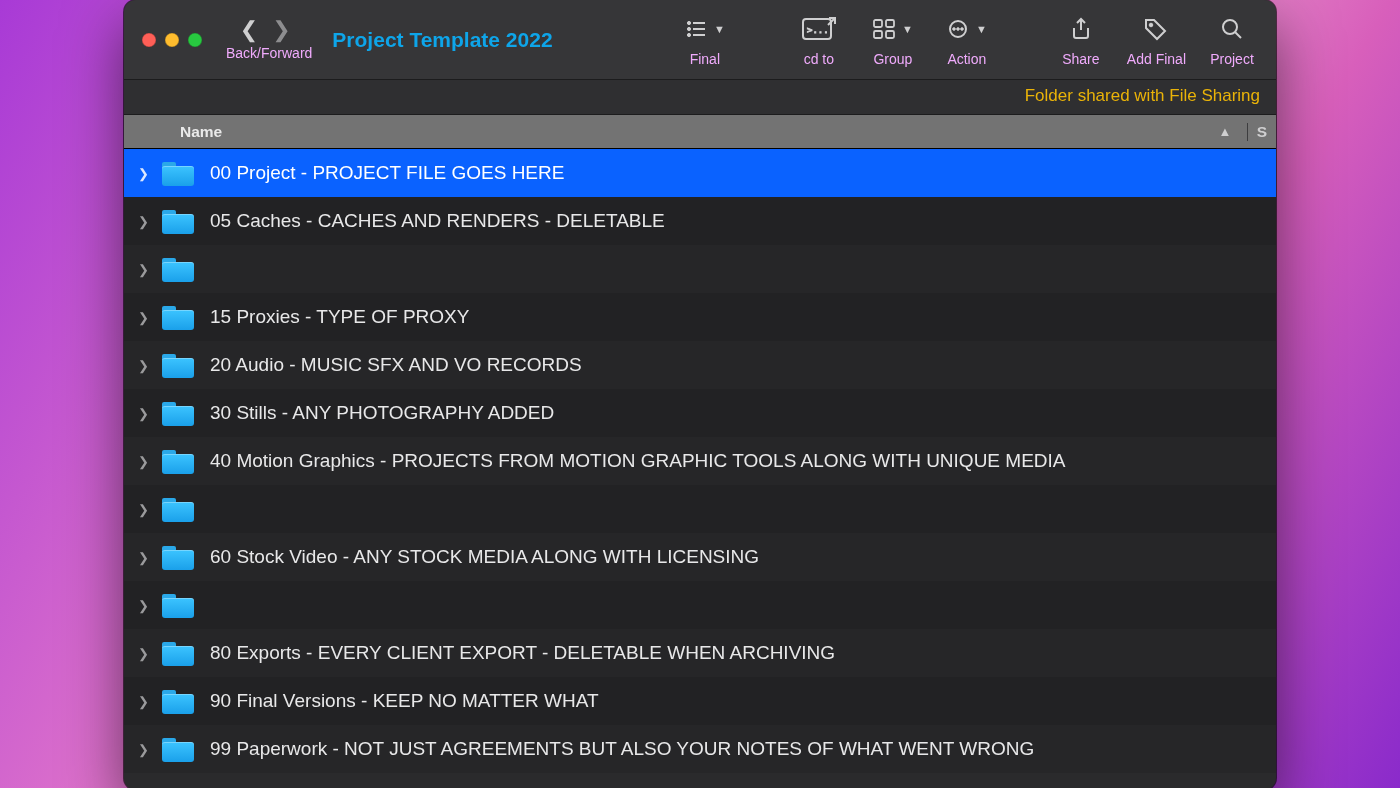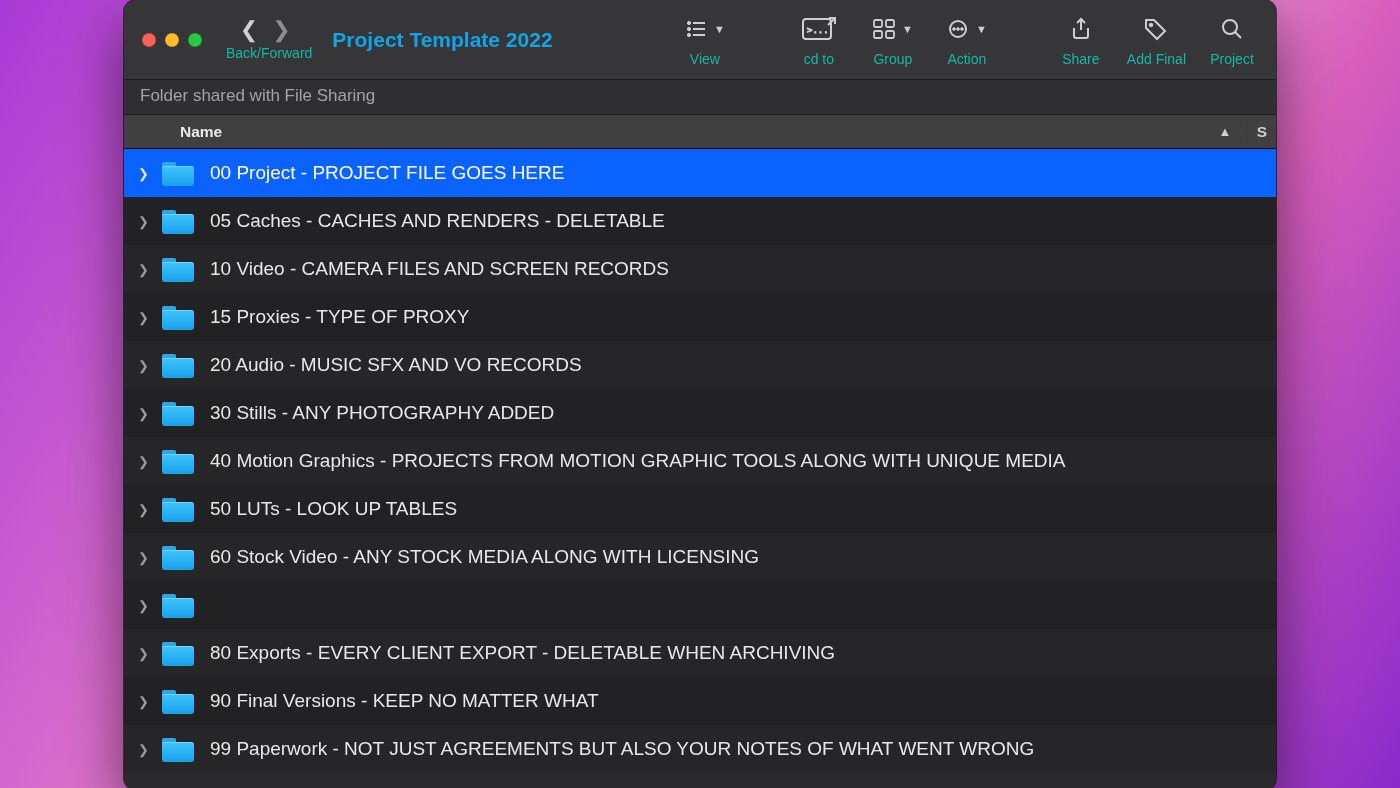--- a/index.html
+++ b/index.html
@@ -26,41 +26,42 @@
     display: flex; align-items: center;
     padding: 0 16px 0 18px;
     gap: 18px;
   }
   .traffic { display:flex; gap:9px; align-items:center; margin-right:6px;}
   .dot { width:14px; height:14px; border-radius:50%; box-shadow: inset 0 0 0 0.5px rgba(0,0,0,0.25); }
   .dot.red{background:#ff5f57;} .dot.yellow{background:#febc2e;} .dot.green{background:#28c840;}
   .navgroup { display:flex; flex-direction:column; align-items:center; color:#bfbfc0; gap:4px; }
   .navgroup .arrows { font-size:22px; letter-spacing:14px; line-height:1; color:#8d8d8f; padding-left:6px;}
   .navgroup .arrows span:first-child{color:#cfcfd0;}
-  .navgroup .label, .tb-label { font-size:14px; color:#14b8a6; }
+  .navgroup .label, .tb-label { font-size:14px; color:#f0abfc; }
   .title { color:#0ea5e9; font-weight:700; font-size:21px; margin-left:2px; margin-right:auto; white-space:nowrap;}
   .tb-item { display:flex; flex-direction:column; align-items:center; gap:6px; color:#cfcfd0; min-width:56px;}
   .tb-icon { height:32px; display:flex; align-items:center; justify-content:center; font-size:22px; gap:3px;}
   .tb-icon svg { stroke:#cfcfd0; fill:none; }
   .chev-small { font-size:11px; color:#cfcfd0; margin-left:2px;}
   .spacer { width:22px; }
 
   
   .infobar {
     background:#2f2f31;
-    color:#a3a3a3;
+    color:#eab308;
     font-size:17px;
     padding: 6px 16px 8px 16px;
     border-bottom:1px solid #1c1c1d;
+    text-align:right;
   }
 
   
   .colheader {
     display:flex; align-items:center;
-    background:#404040;
+    background:#737373;
     color:#eaeaea;
     font-size:15.5px; font-weight:600;
     height:34px;
     border-bottom:1px solid #000;
   }
   .colheader .name { padding-left:56px; flex:1; }
   .colheader .sortchev { width:44px; text-align:center; font-size:13px; color:#cfcfd0;}
   .colheader .divider { width:1px; height:18px; background:#3d3d3f; }
   .colheader .next { width:28px; text-align:center; color:#cfcfd0;}
 
@@ -121,21 +122,21 @@
         <svg width="24" height="20" viewBox="0 0 24 20">
           <circle cx="4" cy="4" r="1.6" fill="#cfcfd0"></circle>
             <line x1="8" y1="4" x2="20" y2="4" stroke-width="2"></line>
           <circle cx="4" cy="10" r="1.6" fill="#cfcfd0"></circle>
             <line x1="8" y1="10" x2="20" y2="10" stroke-width="2"></line>
           <circle cx="4" cy="16" r="1.6" fill="#cfcfd0"></circle>
             <line x1="8" y1="16" x2="20" y2="16" stroke-width="2"></line>
         </svg>
         <span class="chev-small">▼</span>
       </div>
-      <div class="tb-label">View</div>
+      <div class="tb-label">Final</div>
     </div>
 
     <div class="spacer"></div>
 
     <div class="tb-item">
       <div class="tb-icon">
         <svg width="34" height="26" viewBox="0 0 34 26">
           <rect x="1" y="3" width="28" height="20" rx="3" stroke-width="2"></rect>
           <text x="5" y="17" font-size="9" fill="#cfcfd0" font-family="monospace">&gt;...</text>
           <path d="M27 2 l6 0 l0 6" stroke-width="2"></path>
@@ -221,21 +222,20 @@
         <span class="rowname">00 Project - PROJECT FILE GOES HERE</span>
       </div>
       <div class="row alt1">
         <span class="disclosure">❯</span>
         <span class="folder"></span>
         <span class="rowname">05 Caches - CACHES AND RENDERS - DELETABLE</span>
       </div>
       <div class="row alt0">
         <span class="disclosure">❯</span>
         <span class="folder"></span>
-        <span class="rowname">10 Video - CAMERA FILES AND SCREEN RECORDS</span>
       </div>
       <div class="row alt1">
         <span class="disclosure">❯</span>
         <span class="folder"></span>
         <span class="rowname">15 Proxies - TYPE OF PROXY</span>
       </div>
       <div class="row alt0">
         <span class="disclosure">❯</span>
         <span class="folder"></span>
         <span class="rowname">20 Audio - MUSIC SFX AND VO RECORDS</span>
@@ -246,21 +246,20 @@
         <span class="rowname">30 Stills - ANY PHOTOGRAPHY ADDED</span>
       </div>
       <div class="row alt0">
         <span class="disclosure">❯</span>
         <span class="folder"></span>
         <span class="rowname">40 Motion Graphics - PROJECTS FROM MOTION GRAPHIC TOOLS ALONG WITH UNIQUE MEDIA</span>
       </div>
       <div class="row alt1">
         <span class="disclosure">❯</span>
         <span class="folder"></span>
-        <span class="rowname">50 LUTs - LOOK UP TABLES</span>
       </div>
       <div class="row alt0">
         <span class="disclosure">❯</span>
         <span class="folder"></span>
         <span class="rowname">60 Stock Video - ANY STOCK MEDIA ALONG WITH LICENSING</span>
       </div>
       <div class="row alt1">
         <span class="disclosure">❯</span>
         <span class="folder"></span>
       </div>

